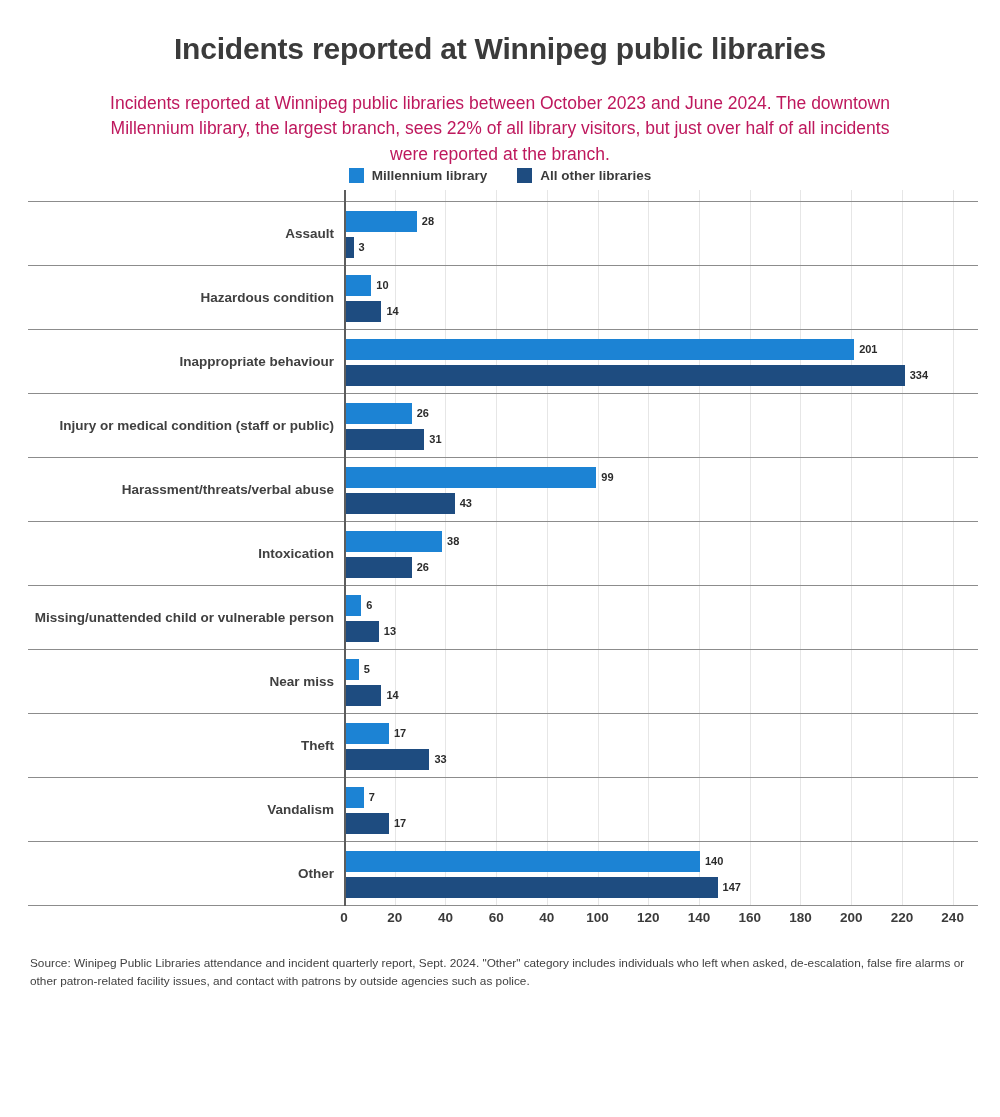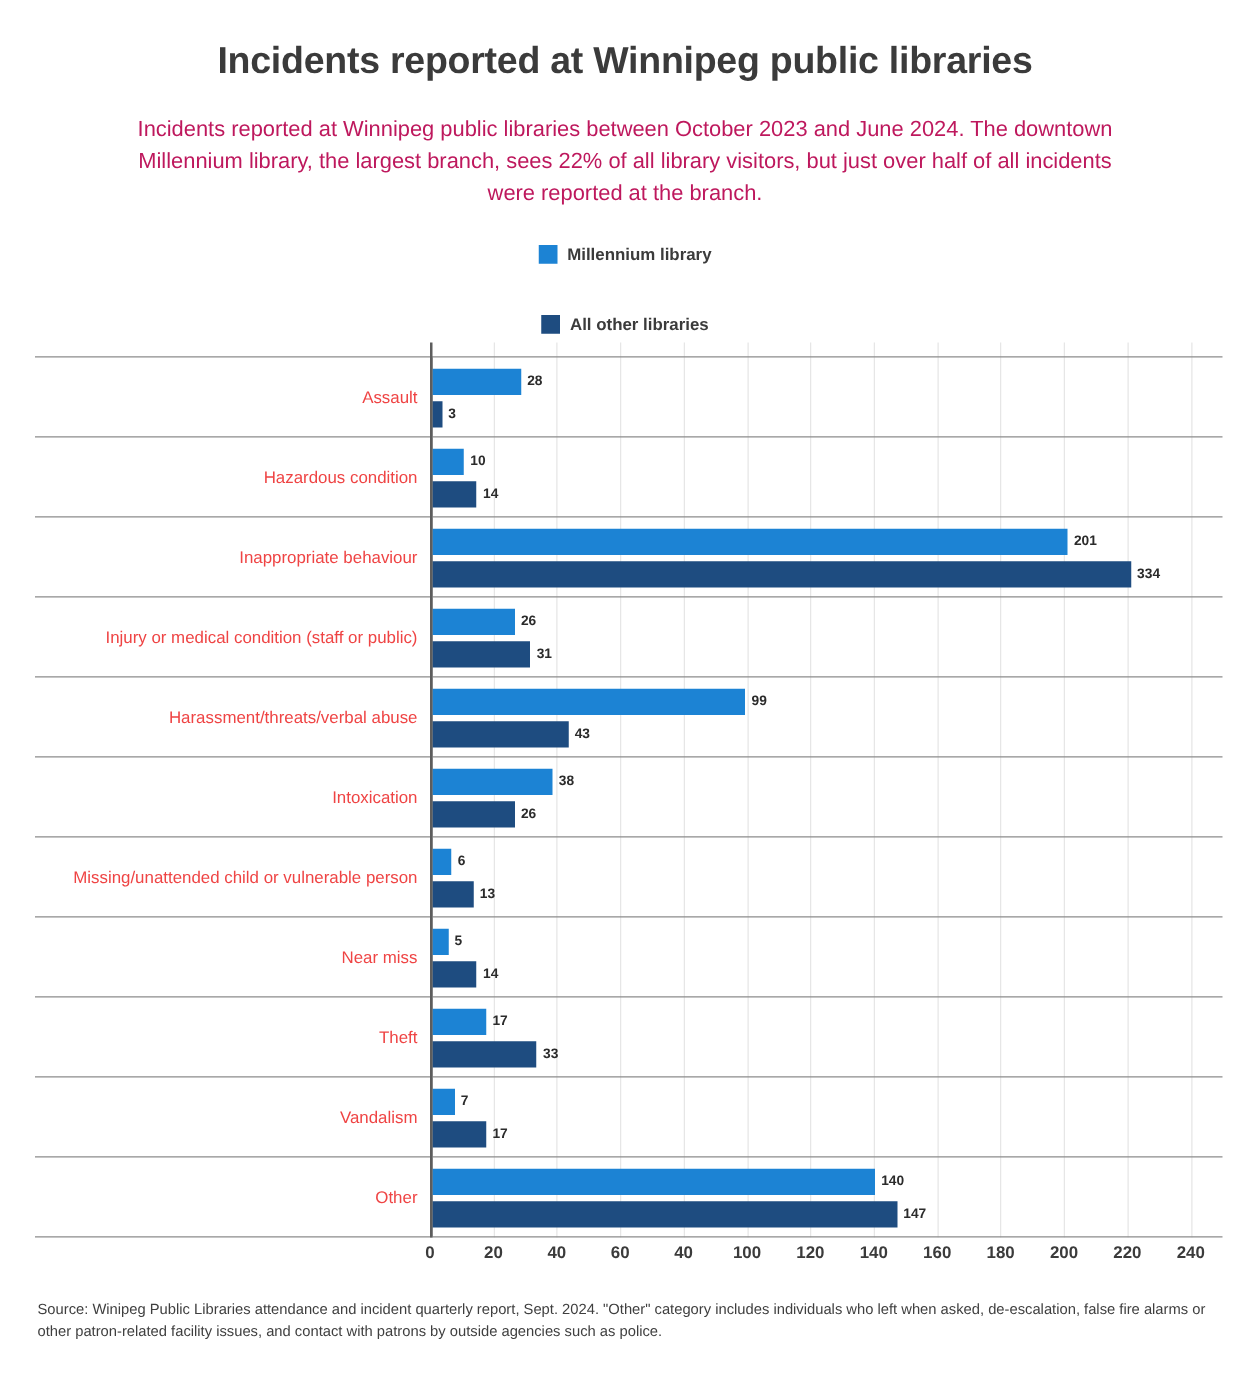--- a/index.html
+++ b/index.html
@@ -44,23 +44,21 @@
     padding-top: 24px;
     padding-left: 110px;
     padding-right: 110px;
   }
 
   
   .legend {
     display: flex;
     justify-content: center;
     align-items: center;
-    gap: 41px;
-    margin-top: 28px;
-    flex-direction: column;
+    gap: 30px;
   }
   .legend-item {
     display: flex;
     align-items: center;
     gap: 8px;
   }
   .legend-swatch {
     width: 15px;
     height: 15px;
     display: block;
@@ -102,22 +100,22 @@
   }
   .row-label {
     width: 316px;
     flex: none;
     display: flex;
     align-items: center;
     justify-content: flex-end;
     padding-right: 10px;
     box-sizing: border-box;
     font-size: 13.5px;
-    font-weight: 400;
-    color: #ef4444;
+    font-weight: 700;
+    color: #404040;
     line-height: 1.2;
     text-align: right;
   }
   .row-bars {
     flex: 1 1 auto;
     position: relative;
     border-left: 2px solid #5d5d5d;
     display: flex;
     flex-direction: column;
     justify-content: center;

